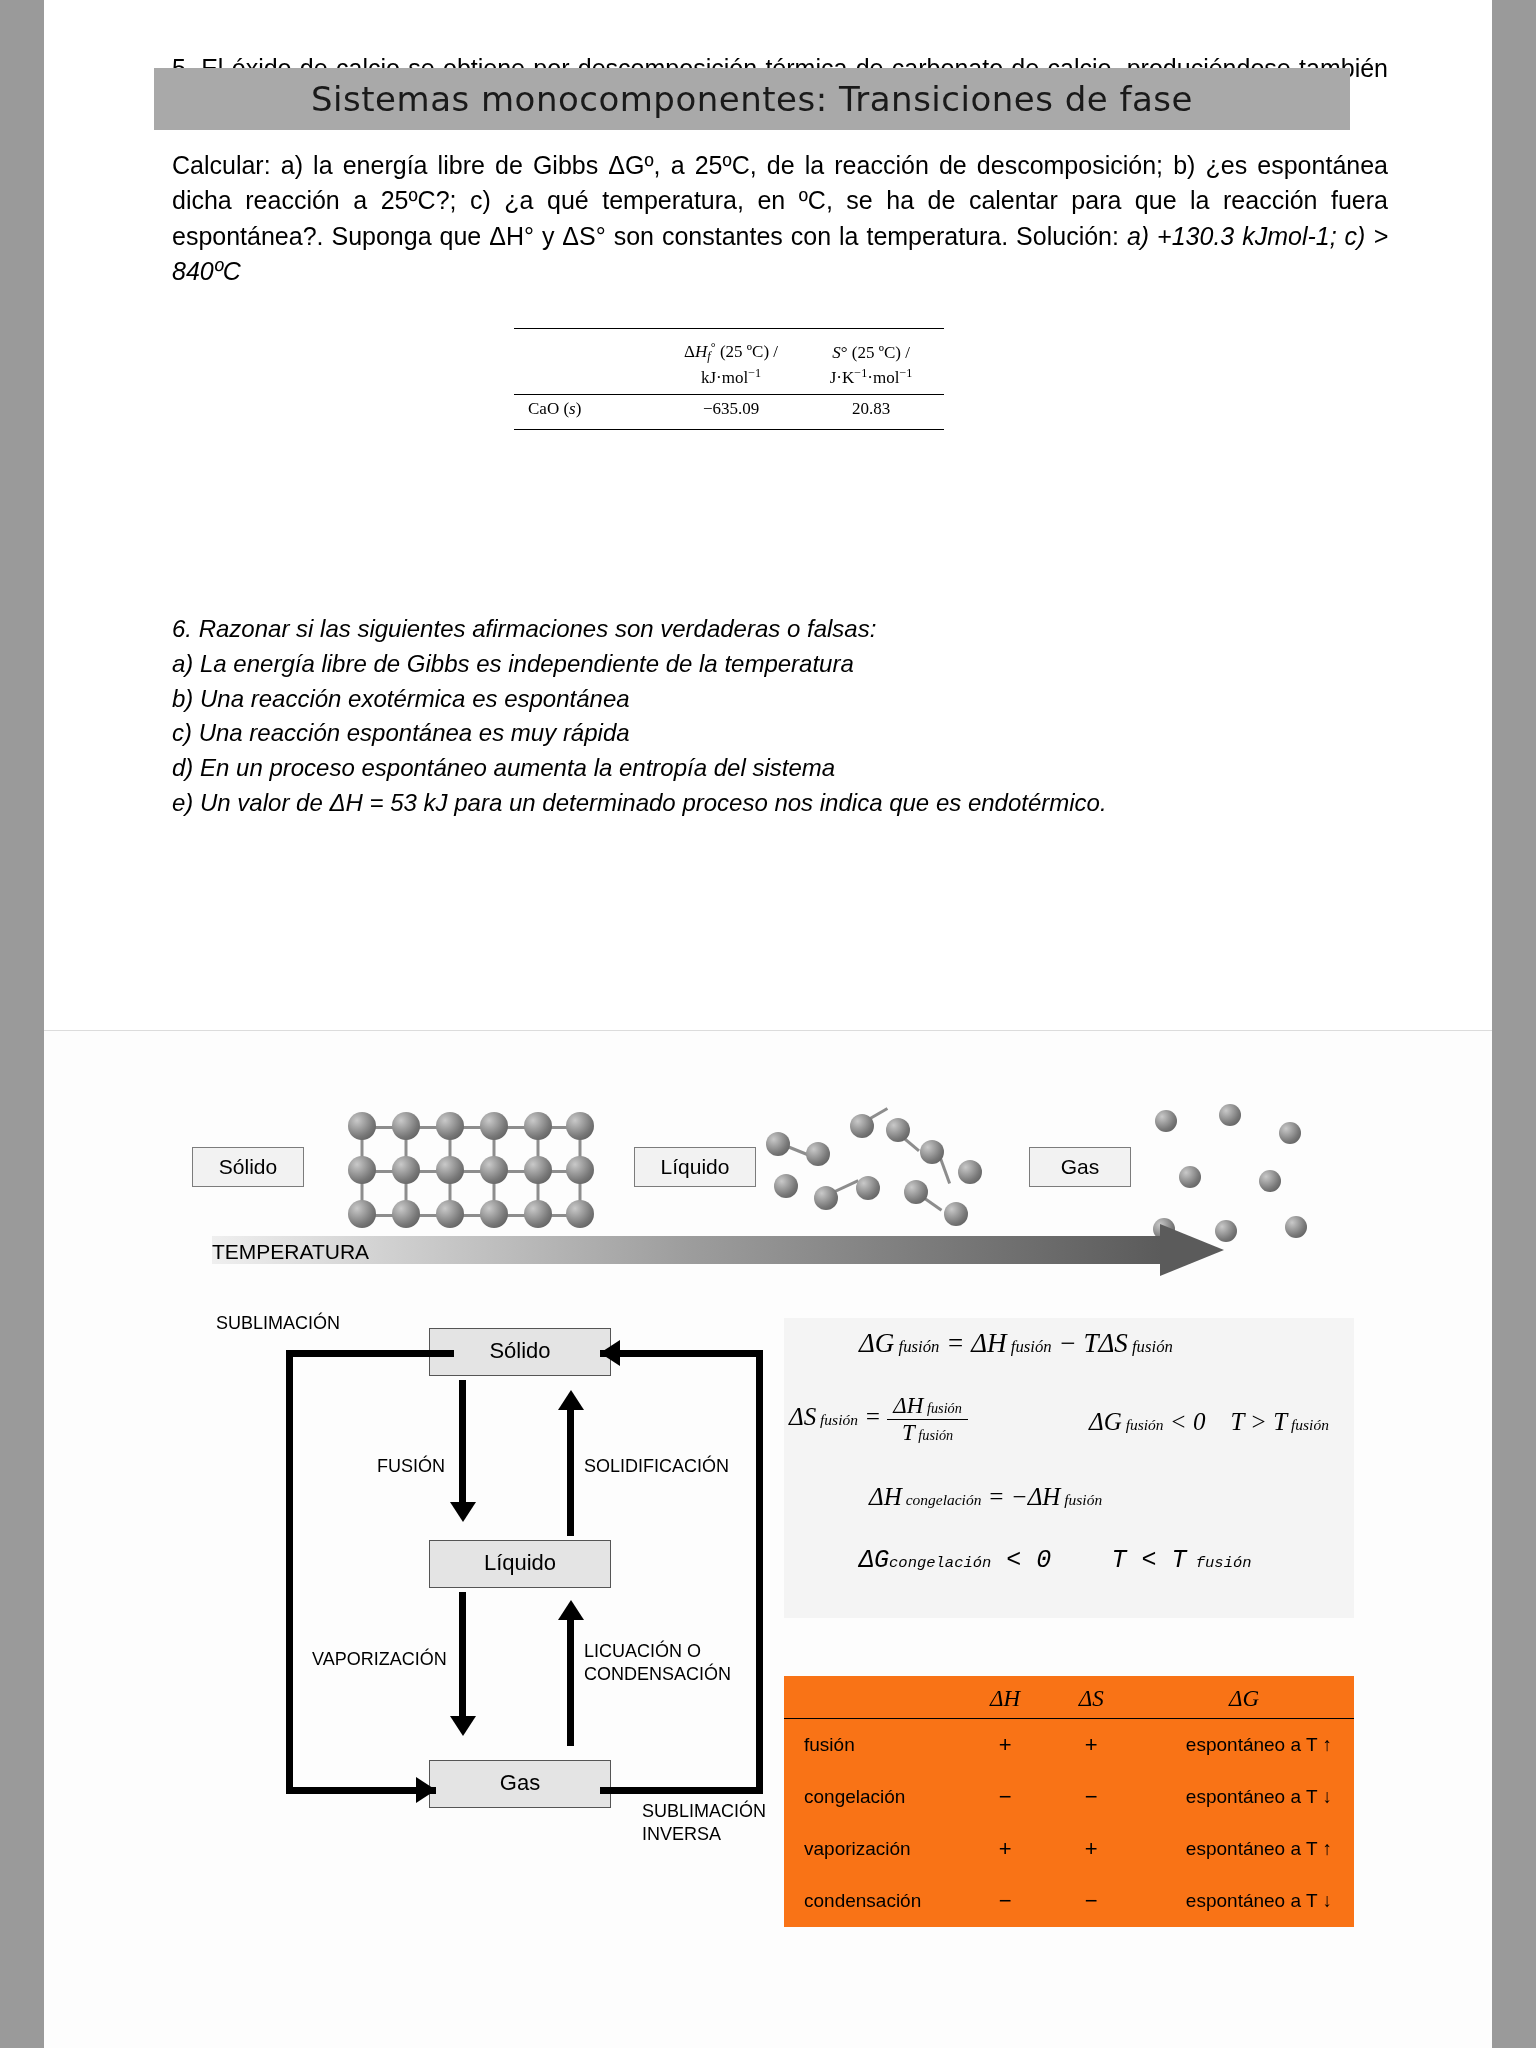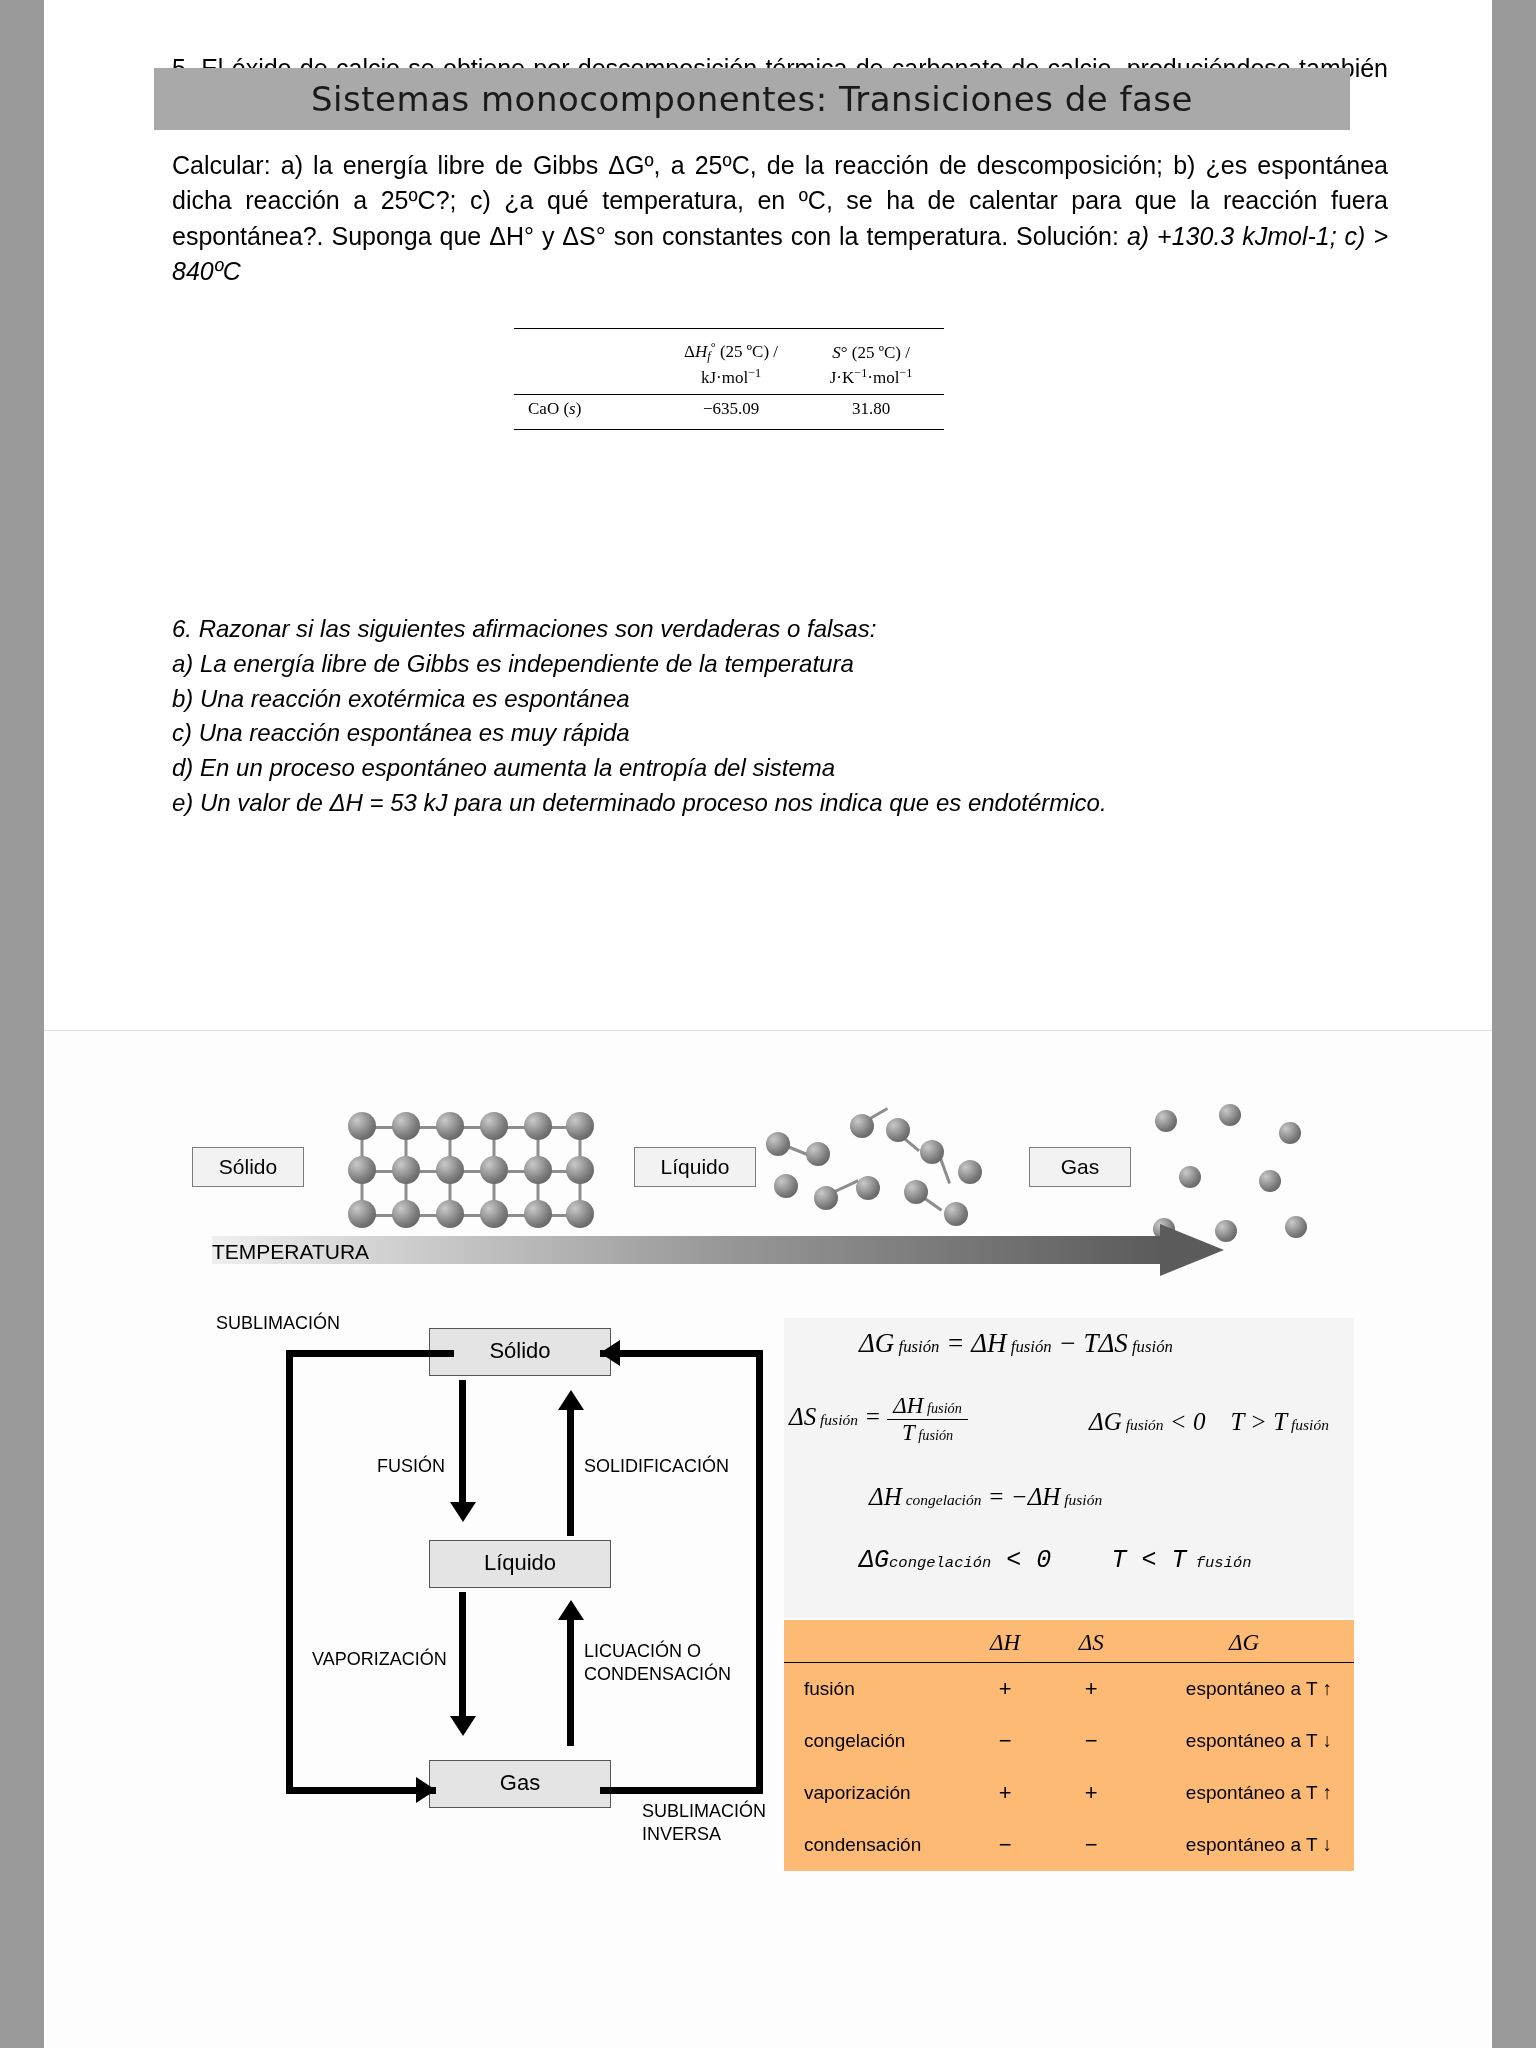--- a/index.html
+++ b/index.html
@@ -247,23 +247,23 @@
     text-align: center;
     font-size: 0.92em;
   }
   .frac .num { display: block; padding: 0 6px; }
   .frac .den { display: block; border-top: 1.3px solid #000; padding: 0 6px; }
   .sm { font-size: 0.62em; font-style: italic; }
   
   .sum-table {
     position: absolute;
     left: 740px;
-    top: 1620px;
+    top: 1676px;
     width: 570px;
-    background: #fdba74;
+    background: #f97316;
     border-collapse: collapse;
     font-size: 19px;
     color: #000;
   }
   .sum-table th {
     font-weight: normal;
     font-family: "Liberation Serif", serif;
     font-style: italic;
     font-size: 23px;
     padding: 10px 4px 6px 4px;
@@ -300,21 +300,21 @@
           </th>
           <th style="width:140px;">
             <span class="it">S</span>° (25 ºC) /<br>J·K<span class="sup">−1</span>·mol<span class="sup">−1</span>
           </th>
         </tr>
       </thead>
       <tbody>
         <tr>
           <td class="lbl">CaO (<span class="it">s</span>)</td>
           <td>−635.09</td>
-          <td>31.80</td>
+          <td>20.83</td>
         </tr>
       </tbody>
       <tfoot>
         <tr>
             <td colspan="3"></td>
           </tr>
       </tfoot>
     </table>
 
     <div class="q6">

